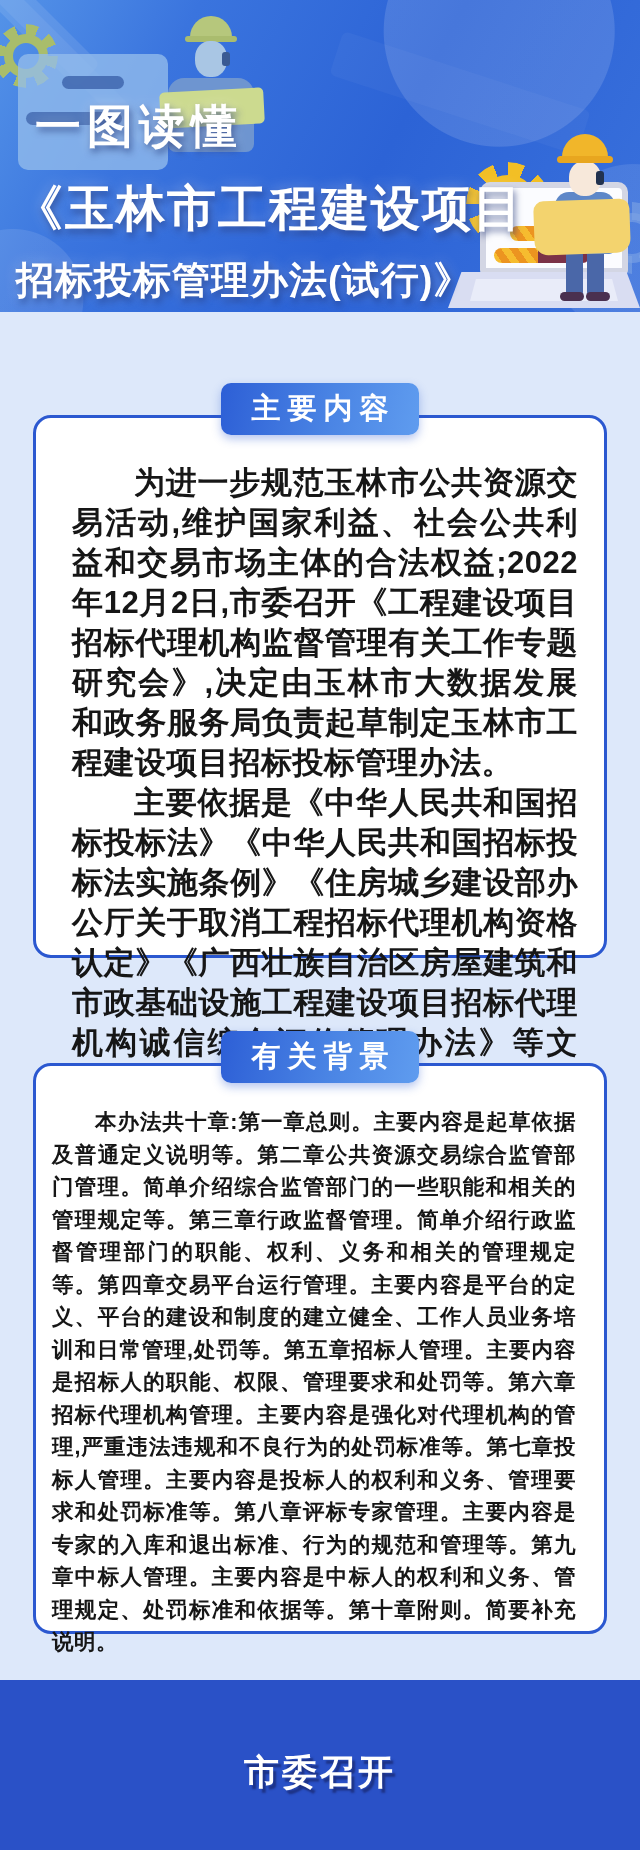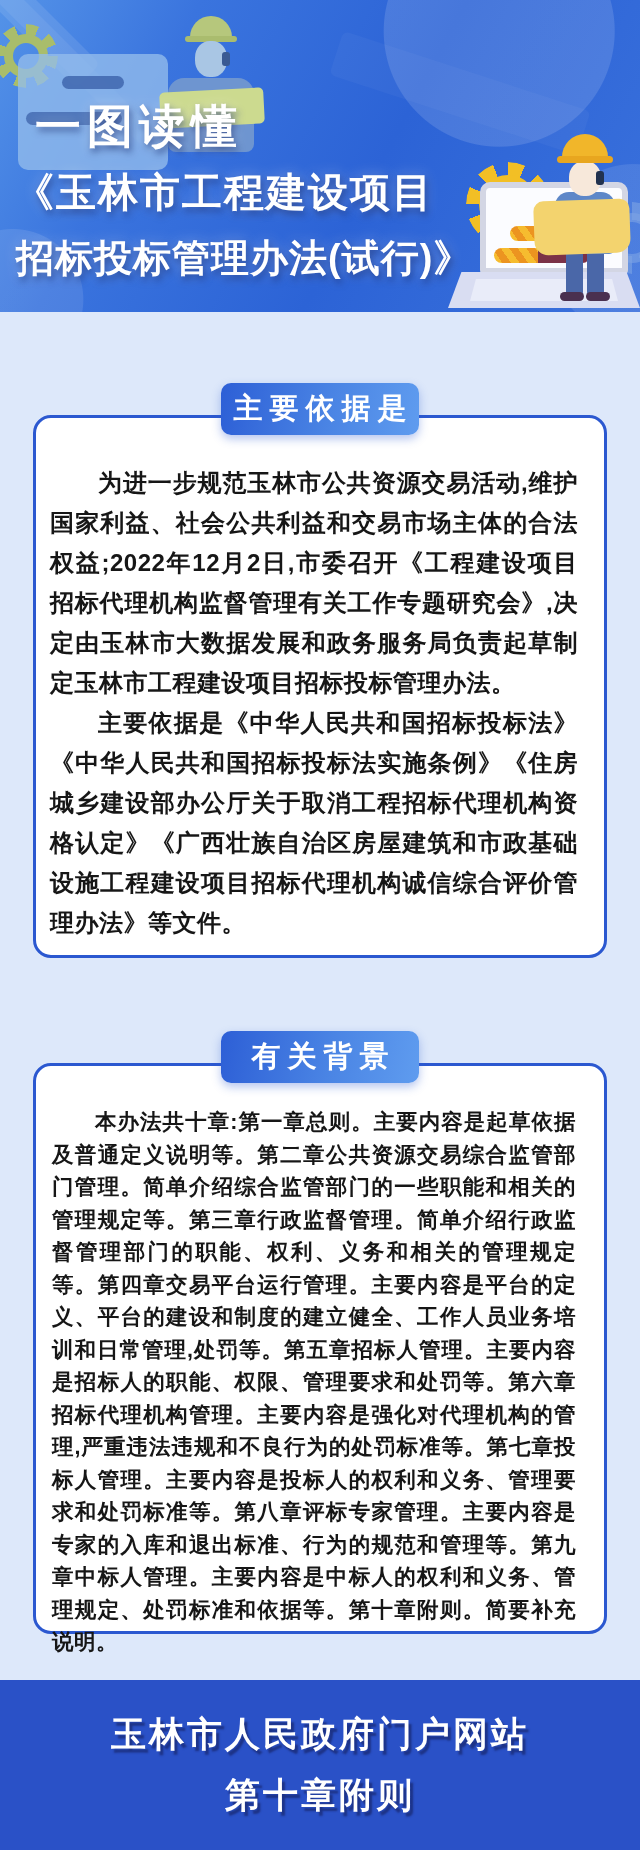--- a/index.html
+++ b/index.html
@@ -82,41 +82,41 @@
   .wr-paper { position:absolute; left:-14px; top:66px; width:96px; height:54px; background:#f3d36e;
     border-radius:10px 10px 14px 14px; transform:rotate(-2deg); }
   .wr-leg { position:absolute; top:118px; width:17px; height:44px; background:#4a67a8; }
   .wr-leg.l { left:18px; border-radius:0 0 4px 4px; } .wr-leg.r { left:39px; border-radius:0 0 4px 4px; }
   .wr-shoe { position:absolute; top:158px; width:24px; height:9px; background:#4a3050; border-radius:5px; }
   .wr-shoe.l { left:12px; } .wr-shoe.r { left:38px; }
 
   .hero-title { position:absolute; left:0; top:96px; z-index:5; color:#fff; font-weight:bold;
     text-shadow:2px 4px 7px rgba(13,35,105,0.60), 0 0 14px rgba(255,255,255,0.35); }
   .ht1 { font-size:46px; margin-left:35px; letter-spacing:6px; }
-  .ht2 { font-size:40px; margin-left:14px; margin-top:7px; letter-spacing:2px; }
+  .ht2 { font-size:49px; margin-left:14px; margin-top:18px; letter-spacing:2px; }
   .ht3 { font-size:38px; margin-left:16px; margin-top:13px; letter-spacing:1px; }
 
   
   .section { position:relative; }
   .badge {
     position:relative; z-index:3; width:198px; height:52px; margin:0 auto -20px auto;
     border-radius:10px; display:flex; align-items:center; justify-content:center;
     background:linear-gradient(100deg,#2d5fd6 0%,#4a84e4 55%,#5f9cef 100%);
     box-shadow:0 4px 10px rgba(43,88,208,0.35);
     color:#fff; font-size:29px; font-weight:bold; letter-spacing:7px;
     text-indent:7px;
   }
   .badge-1 { margin-top:71px; }
   .badge-2 { margin-top:73px; }
   .card {
     position:relative; z-index:2; width:574px; margin:0 auto;
     background:#ffffff; border:3px solid #2b58d0; border-radius:18px;
     color:#161616;
   }
-  .card-1 { height:543px; padding:45px 26px 12px 14px; font-size:24px; line-height:40px; }
+  .card-1 { height:543px; padding:45px 26px 12px 36px; font-size:31px; line-height:40px; }
   .card-2 { height:571px; padding:40px 28px 5px 16px; font-size:21.5px; line-height:32.5px; }
   .card p { text-indent:2em; text-align:justify; font-weight:600; letter-spacing:0.5px; }
 
   
   .footer {
     width:640px; height:170px; margin-top:46px; background:#2a51c7;
     display:flex; flex-direction:column; align-items:center; justify-content:center;
     color:#fff; font-weight:bold; font-size:35px; letter-spacing:3px;
     text-shadow:3px 4px 2px rgba(15,20,70,0.50);
   }
@@ -183,32 +183,31 @@
     </div>
 
     <div class="hero-title">
       <div class="ht1">一图读懂</div>
       <div class="ht2">《玉林市工程建设项目</div>
       <div class="ht3">招标投标管理办法(试行)》</div>
     </div>
   </div>
 
   <div class="section">
-    <div class="badge badge-1">主要依据是</div>
+    <div class="badge badge-1">主要内容</div>
     <div class="card card-1">
       <p>为进一步规范玉林市公共资源交易活动,维护国家利益、社会公共利益和交易市场主体的合法权益;2022年12月2日,市委召开《工程建设项目招标代理机构监督管理有关工作专题研究会》,决定由玉林市大数据发展和政务服务局负责起草制定玉林市工程建设项目招标投标管理办法。</p>
       <p>主要依据是《中华人民共和国招标投标法》《中华人民共和国招标投标法实施条例》《住房城乡建设部办公厅关于取消工程招标代理机构资格认定》《广西壮族自治区房屋建筑和市政基础设施工程建设项目招标代理机构诚信综合评价管理办法》等文件。</p>
     </div>
   </div>
 
   <div class="section">
     <div class="badge badge-2">有关背景</div>
     <div class="card card-2">
       <p>本办法共十章:第一章总则。主要内容是起草依据及普通定义说明等。第二章公共资源交易综合监管部门管理。简单介绍综合监管部门的一些职能和相关的管理规定等。第三章行政监督管理。简单介绍行政监督管理部门的职能、权利、义务和相关的管理规定等。第四章交易平台运行管理。主要内容是平台的定义、平台的建设和制度的建立健全、工作人员业务培训和日常管理,处罚等。第五章招标人管理。主要内容是招标人的职能、权限、管理要求和处罚等。第六章招标代理机构管理。主要内容是强化对代理机构的管理,严重违法违规和不良行为的处罚标准等。第七章投标人管理。主要内容是投标人的权利和义务、管理要求和处罚标准等。第八章评标专家管理。主要内容是专家的入库和退出标准、行为的规范和管理等。第九章中标人管理。主要内容是中标人的权利和义务、管理规定、处罚标准和依据等。第十章附则。简要补充说明。</p>
     </div>
   </div>
 
   <div class="footer">
-    <div class="f1">玉林市人民政府门户网站</div>
-    <div class="f2">第十章附则</div>
+    <div class="f2">市委召开</div>
   </div>
 
 </div>
 
 </body></html>

